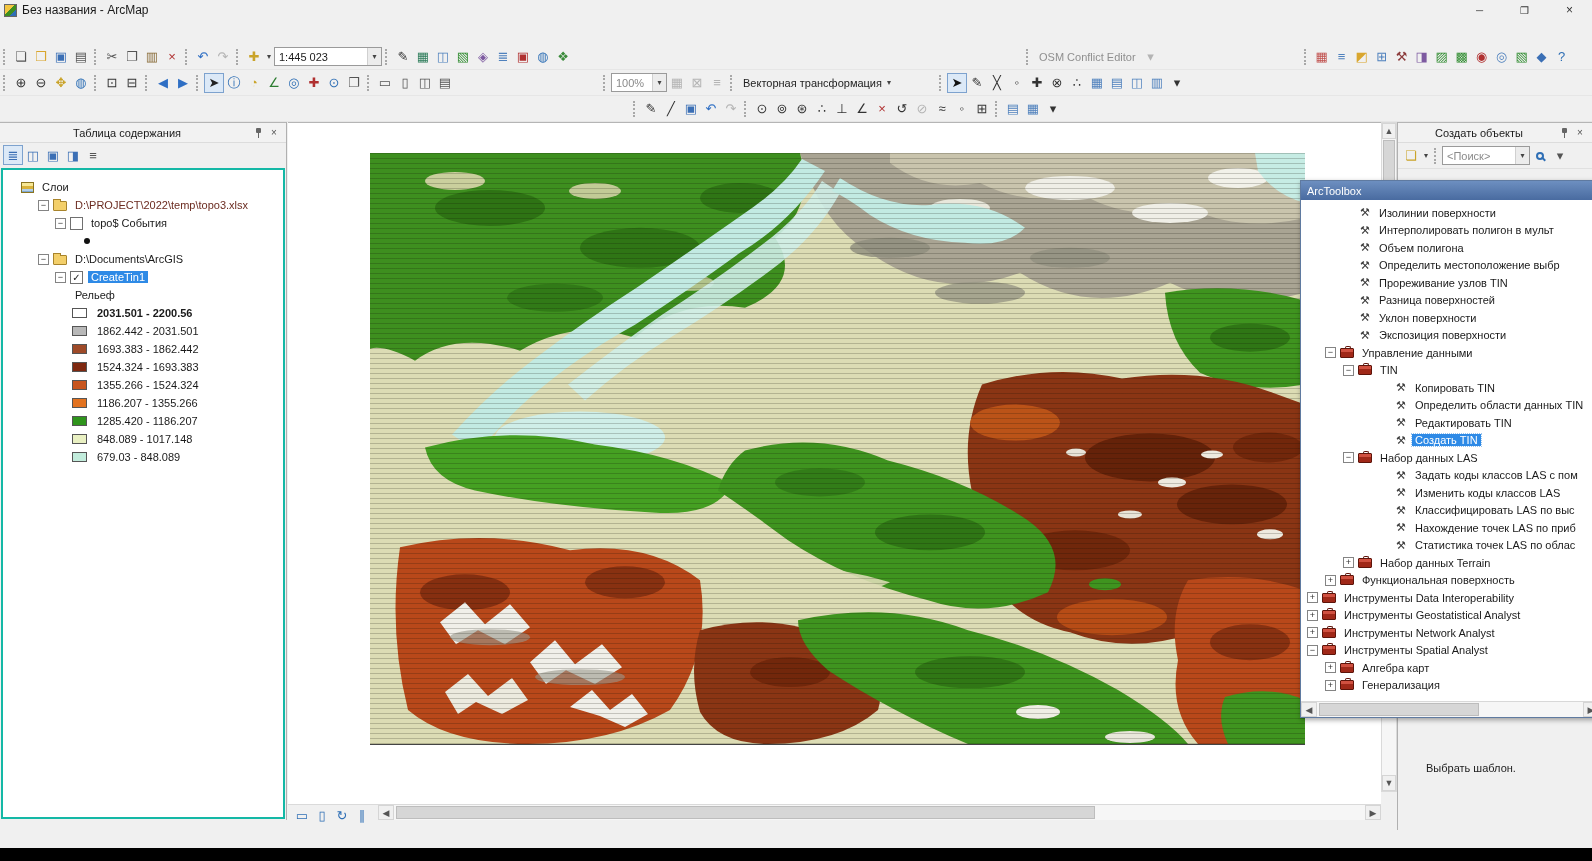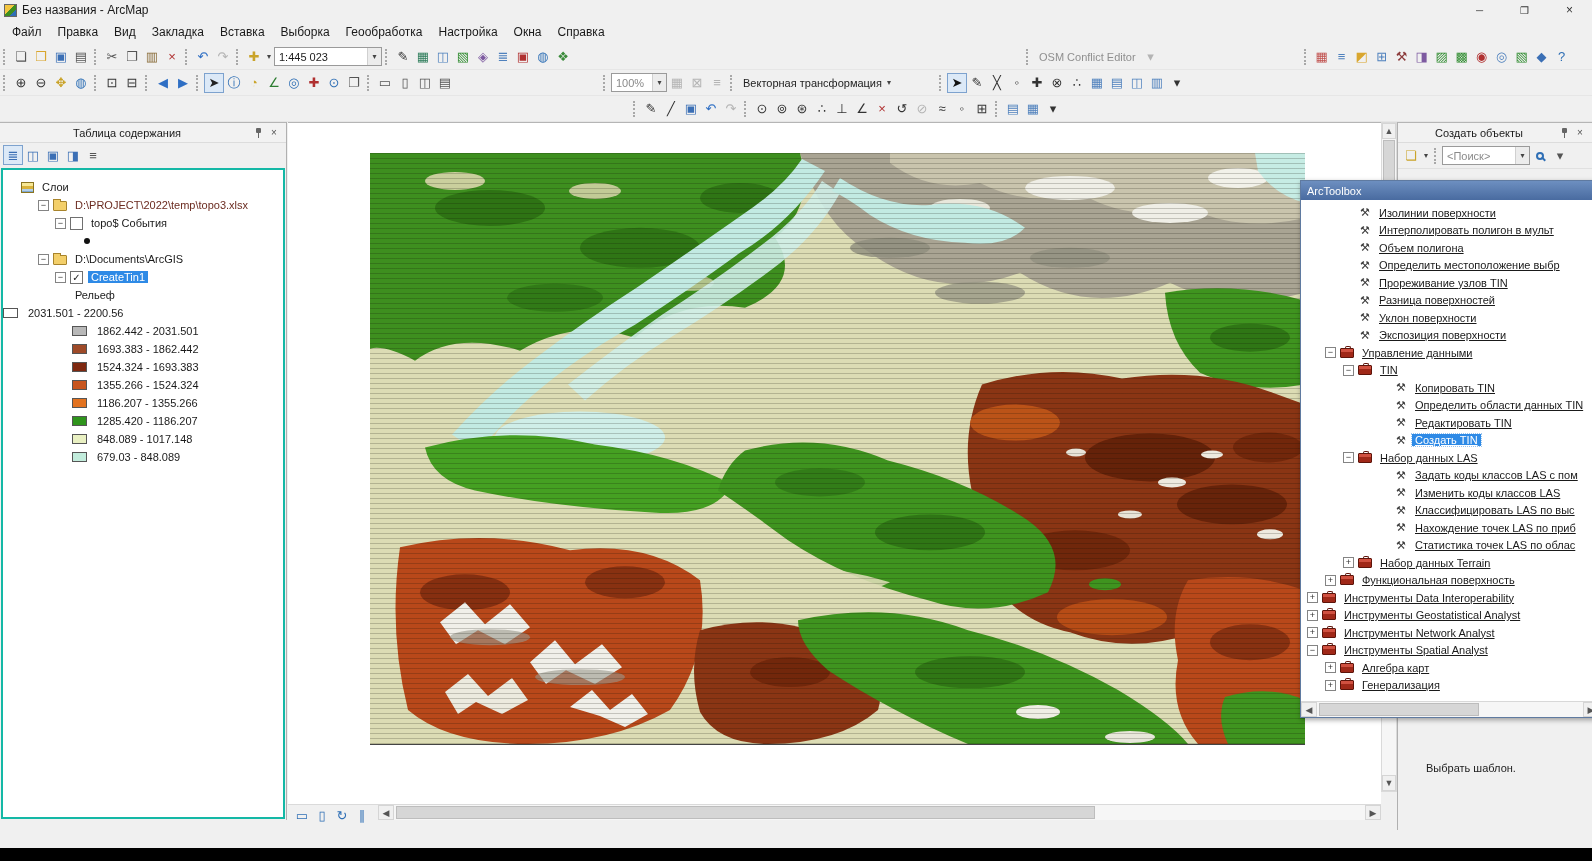--- a/index.html
+++ b/index.html
@@ -107,21 +107,21 @@
                border:1px solid #5f7aa0;box-shadow:1px 2px 5px rgba(0,0,0,.35);z-index:5;}
   .toolbox-title{height:19px;background:linear-gradient(180deg,#6d8fc0,#496ba0);color:#fff;
                  font-size:11px;display:flex;align-items:center;padding:0 6px;}
   .toolbox-body{position:absolute;left:0;right:0;top:19px;bottom:16px;overflow:hidden;background:#fff;padding-top:4px;}
   .xrow{height:17.5px;display:flex;align-items:center;font-size:11px;white-space:nowrap;}
   .hammer-ic{width:14px;margin-right:4px;color:#3a3a3a;font-size:11px;text-align:center;flex:none;}
   .tbox-ic{width:14px;height:10px;background:linear-gradient(180deg,#d05040 0 3px,#a02818 3px 10px);
            border:1px solid #5e140a;border-radius:1px;margin-right:5px;position:relative;flex:none;}
   .tbox-ic::before{content:"";position:absolute;top:-3px;left:4px;width:4px;height:2px;
                    border:1px solid #5e140a;border-bottom:none;border-radius:2px 2px 0 0;}
-  .xlabel{padding:0 3px;text-decoration:underline;}
+  .xlabel{padding:0 3px;}
   .xlabel.sel{background:#2e8ae6;color:#fff;outline:1px dotted #99c4ef;}
   .toolbox-hscroll{position:absolute;left:0;right:0;bottom:0;height:16px;display:flex;background:#f0f0f0;
                    border-top:1px solid #d8d8d8;font-size:9px;}
 
   
   .statusbar{position:absolute;left:0;top:830px;width:100%;height:18px;background:#f0f0f0;
              border-top:1px solid #d5d5d5;font-size:11px;}
   .coords{position:absolute;right:92px;top:2px;color:#222;}
   .black-strip{position:absolute;left:0;top:848px;width:100%;height:13px;background:#000;}
 </style>
@@ -133,32 +133,20 @@
   <div class="titlebar">
     <span class="app-ic"></span>
     <span>Без названия - ArcMap</span>
     <div class="winbtns">
       <span class="winbtn">─</span>
       <span class="winbtn">❐</span>
       <span class="winbtn">×</span>
     </div>
   </div>
 
-  <div class="menubar">
-      <span class="menu-item">Файл</span>
-      <span class="menu-item">Правка</span>
-      <span class="menu-item">Вид</span>
-      <span class="menu-item">Закладка</span>
-      <span class="menu-item">Вставка</span>
-      <span class="menu-item">Выборка</span>
-      <span class="menu-item">Геообработка</span>
-      <span class="menu-item">Настройка</span>
-      <span class="menu-item">Окна</span>
-      <span class="menu-item">Справка</span>
-    </div>
 
   <div class="tbrow row1">
       <span class="grip"></span>
       <span class="tb-icon" style="color: rgb(85, 85, 85);">❏</span>
       <span class="tb-icon" style="color: rgb(217, 166, 46);">❒</span>
       <span class="tb-icon" style="color: rgb(59, 111, 181);">▣</span>
       <span class="tb-icon" style="color: rgb(85, 85, 85);">▤</span>
       <span class="grip"></span>
       <span class="tb-icon" style="color: rgb(85, 85, 85);">✂</span>
       <span class="tb-icon" style="color: rgb(85, 85, 85);">❐</span>
@@ -325,21 +313,21 @@
           <span class="tlabel">D:\Documents\ArcGIS</span>
         </div>
         <div class="trow" style="padding-left: 52px;">
           <span class="xp">−</span>
           <span class="cb on">✓</span>
           <span class="tlabel sel">CreateTin1</span>
         </div>
         <div class="trow" style="padding-left: 69px;">
           <span class="tlabel">Рельеф</span>
         </div>
-        <div class="trow" style="">
+        <div class="trow" style="padding-left: 69px; font-weight: bold;">
           <span class="swatch" style="background: rgb(255, 255, 255);"></span>
           <span class="tlabel">2031.501 - 2200.56</span>
         </div>
         <div class="trow" style="padding-left: 69px;">
           <span class="swatch" style="background: rgb(184, 184, 184);"></span>
           <span class="tlabel">1862.442 - 2031.501</span>
         </div>
         <div class="trow" style="padding-left: 69px;">
           <span class="swatch" style="background: rgb(158, 74, 40);"></span>
           <span class="tlabel">1693.383 - 1862.442</span>

